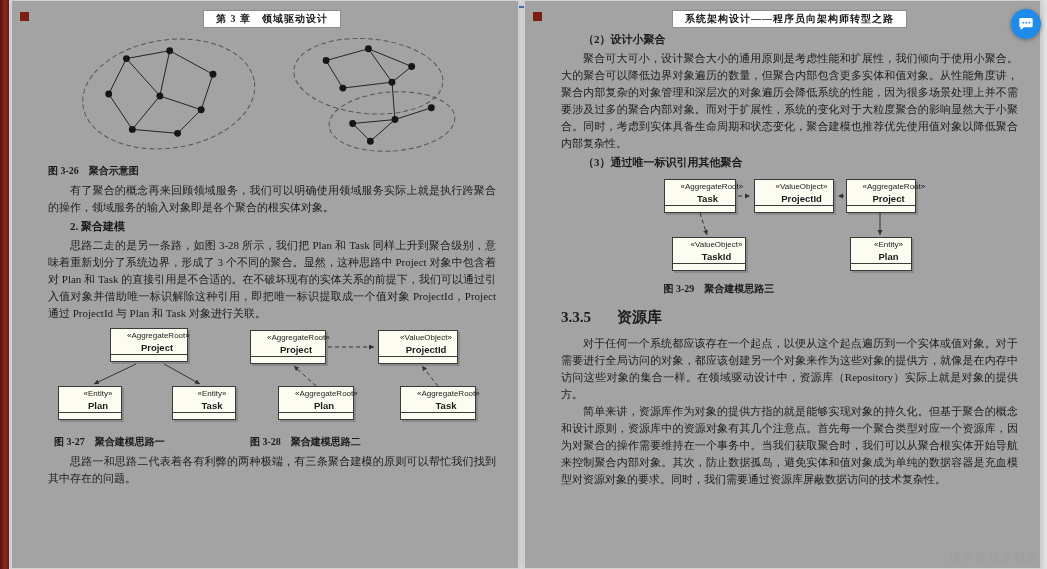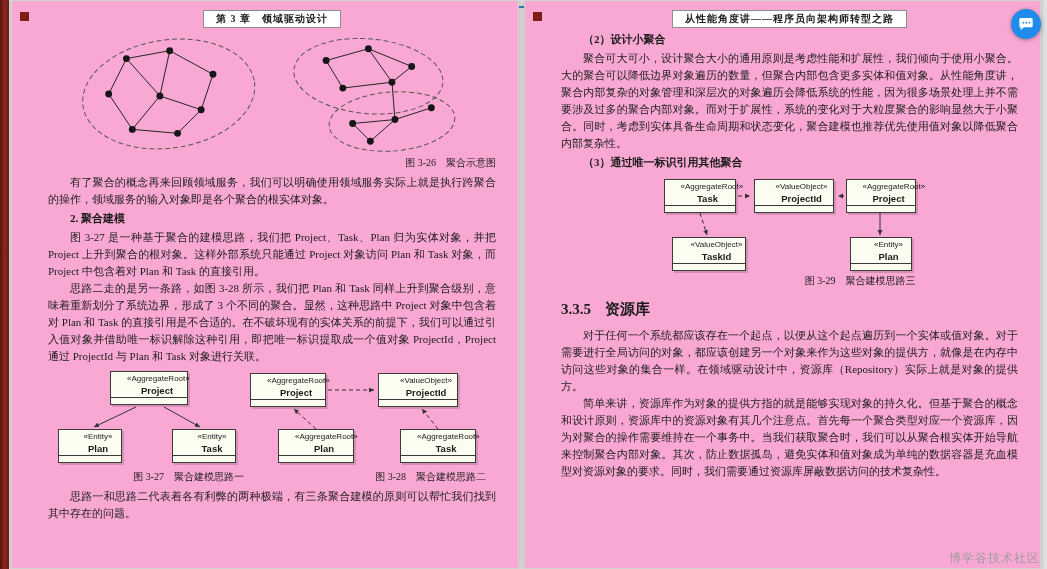--- a/index.html
+++ b/index.html
@@ -4,50 +4,50 @@
 <style>
   * { margin:0; padding:0; box-sizing:border-box; }
   html,body { width:1047px; height:569px; overflow:hidden; background:#e6e6e6; }
   body { font-family:"Liberation Serif","DejaVu Serif",serif; color:#1b1b1b; }
   .canvas { position:relative; width:1047px; height:569px; background:#e2e2e2; }
 
   .spine { position:absolute; left:0; top:0; width:9px; height:569px;
            background:linear-gradient(90deg,#5a1210,#8c2a20 55%,#6d1a15); }
   .top-line { position:absolute; left:11px; top:6px; width:1030px; height:2px; background:#3e78bf; }
 
-  .page { position:absolute; top:0; height:569px; background:#f9a8d4;
+  .page { position:absolute; top:0; height:569px; background:#a3a3a3;
           border:1px solid #d2d2d0; box-shadow:0 0 5px rgba(0,0,0,.22); overflow:hidden; }
   .page-left  { left:11px;  width:508px; }
   .page-right { left:524px; width:517px; }
   .page-inner { padding:8px 22px 0 36px; position:relative; }
 
   .hdr { position:relative; display:flex; justify-content:center; align-items:center; height:20px; margin-bottom:2px; }
   .hdr-box { border:1px solid #8d8d8d; font-size:10px; font-weight:bold; letter-spacing:1px;
              padding:1px 12px; background:#fff; white-space:nowrap; }
   .hdr-sq { position:absolute; left:-28px; top:3px; width:9px; height:9px; background:#7d1e15; }
 
   p.body { font-size:11px; line-height:17px; text-align:justify; text-indent:2em; }
   .sub-h { font-size:11px; line-height:17px; font-weight:bold; text-indent:2em; margin:2px 0; }
-  .fig-cap { text-align:right; font-size:10px; font-weight:normal; line-height:15px; margin-top:2px; }
+  .fig-cap { text-align:left; font-size:10px; font-weight:bold; line-height:15px; margin-top:10px; }
 
   .fig326 { margin:4px 0 4px; }
   .fig326 svg { display:block; margin:0 auto; }
 
   .uml-row { display:flex; justify-content:space-between; padding:6px 10px 0 6px; }
   .uml-fig { position:relative; }
   .uml-lines { position:absolute; left:0; top:0; }
   .uml-box { position:absolute; border:1px solid #3a3a3a; background:#fdfcf0; text-align:center;
              box-shadow:2px 2px 0 rgba(0,0,0,.15); }
   .uml-stereo { font-size:8px; line-height:11px; padding-top:1px; font-family:"Liberation Sans",sans-serif;padding-left:16px; }
   .uml-name { font-size:9.5px; font-weight:bold; line-height:13px; font-family:"Liberation Sans",sans-serif;padding-left:16px; }
   .uml-empty { height:7px; border-top:1px solid #3a3a3a; }
 
   .fig329-wrap { margin:8px auto 2px; width:252px; }
 
-  .sec-h { display:flex; align-items:baseline; gap:14px; font-size:15px; font-weight:bold; margin:12px 0 8px; }
+  .sec-h { display:flex; align-items:baseline; gap:26px; font-size:15px; font-weight:bold; margin:12px 0 8px; }
 
   .fab { position:absolute; right:6px; top:9px; width:30px; height:30px; border-radius:50%;
          background:#1f8ceb; border:none; cursor:pointer; box-shadow:0 1px 4px rgba(0,0,0,.35);
          display:flex; align-items:center; justify-content:center; }
   .watermark { position:absolute; right:7px; bottom:2px; font-size:12px; color:#9c9c9c;
                font-family:"Liberation Sans",sans-serif; letter-spacing:1px;margin-top:24px; }
 </style>
 </head>
 <body>
 
@@ -111,21 +111,20 @@
             <circle cx="325" cy="88" r="3.5"></circle>
               <circle cx="362" cy="76" r="3.5"></circle>
               <circle cx="300" cy="110" r="3.5"></circle>
           </g>
         </svg>
         <figcaption class="fig-cap">图 3-26　聚合示意图</figcaption>
       </figure>
 
       <p class="body">有了聚合的概念再来回顾领域服务，我们可以明确使用领域服务实际上就是执行跨聚合的操作，领域服务的输入对象即是各个聚合的根实体对象。</p>
       <h4 class="sub-h">2. 聚合建模</h4>
-      <p class="body">图 3-27 是一种基于聚合的建模思路，我们把 Project、Task、Plan 归为实体对象，并把 Project 上升到聚合的根对象。这样外部系统只能通过 Project 对象访问 Plan 和 Task 对象，而 Project 中包含着对 Plan 和 Task 的直接引用。</p>
       <p class="body">思路二走的是另一条路，如图 3-28 所示，我们把 Plan 和 Task 同样上升到聚合级别，意味着重新划分了系统边界，形成了 3 个不同的聚合。显然，这种思路中 Project 对象中包含着对 Plan 和 Task 的直接引用是不合适的。在不破坏现有的实体关系的前提下，我们可以通过引入值对象并借助唯一标识解除这种引用，即把唯一标识提取成一个值对象 ProjectId，Project 通过 ProjectId 与 Plan 和 Task 对象进行关联。</p>
 
       <div class="uml-row">
 
         <div>
           <div class="uml-fig" style="width:190px;height:96px">
             <svg class="uml-lines" width="190" height="96">
               <defs>
                   <marker id="ar27" markerWidth="7" markerHeight="7" refX="5" refY="2.5" orient="auto">
                     <path d="M0,0L5,2.5L0,5z" fill="#333"></path>
@@ -191,21 +190,21 @@
       </div>
 
       <p class="body" style="margin-top:4px">思路一和思路二代表着各有利弊的两种极端，有三条聚合建模的原则可以帮忙我们找到其中存在的问题。</p>
     </div>
   </section>
 
   <section class="page page-right">
     <div class="page-inner">
       <div class="hdr">
         <span class="hdr-sq"></span>
-        <span class="hdr-box">从性能角度讲——程序员向架构师转型之路</span>
+        <span class="hdr-box">系统架构设计——程序员向架构师转型之路</span>
       </div>
 
       <h4 class="sub-h">（2）设计小聚合</h4>
       <p class="body">聚合可大可小，设计聚合大小的通用原则是考虑性能和扩展性，我们倾向于使用小聚合。大的聚合可以降低边界对象遍历的数量，但聚合内部包含更多实体和值对象。从性能角度讲，聚合内部复杂的对象管理和深层次的对象遍历会降低系统的性能，因为很多场景处理上并不需要涉及过多的聚合内部对象。而对于扩展性，系统的变化对于大粒度聚合的影响显然大于小聚合。同时，考虑到实体具备生命周期和状态变化，聚合建模也推荐优先使用值对象以降低聚合内部复杂性。</p>
       <h4 class="sub-h">（3）通过唯一标识引用其他聚合</h4>
 
       <div class="fig329-wrap">
         <div class="uml-fig" style="width:252px;height:92px">
           <svg class="uml-lines" width="252" height="92">
             <defs>

